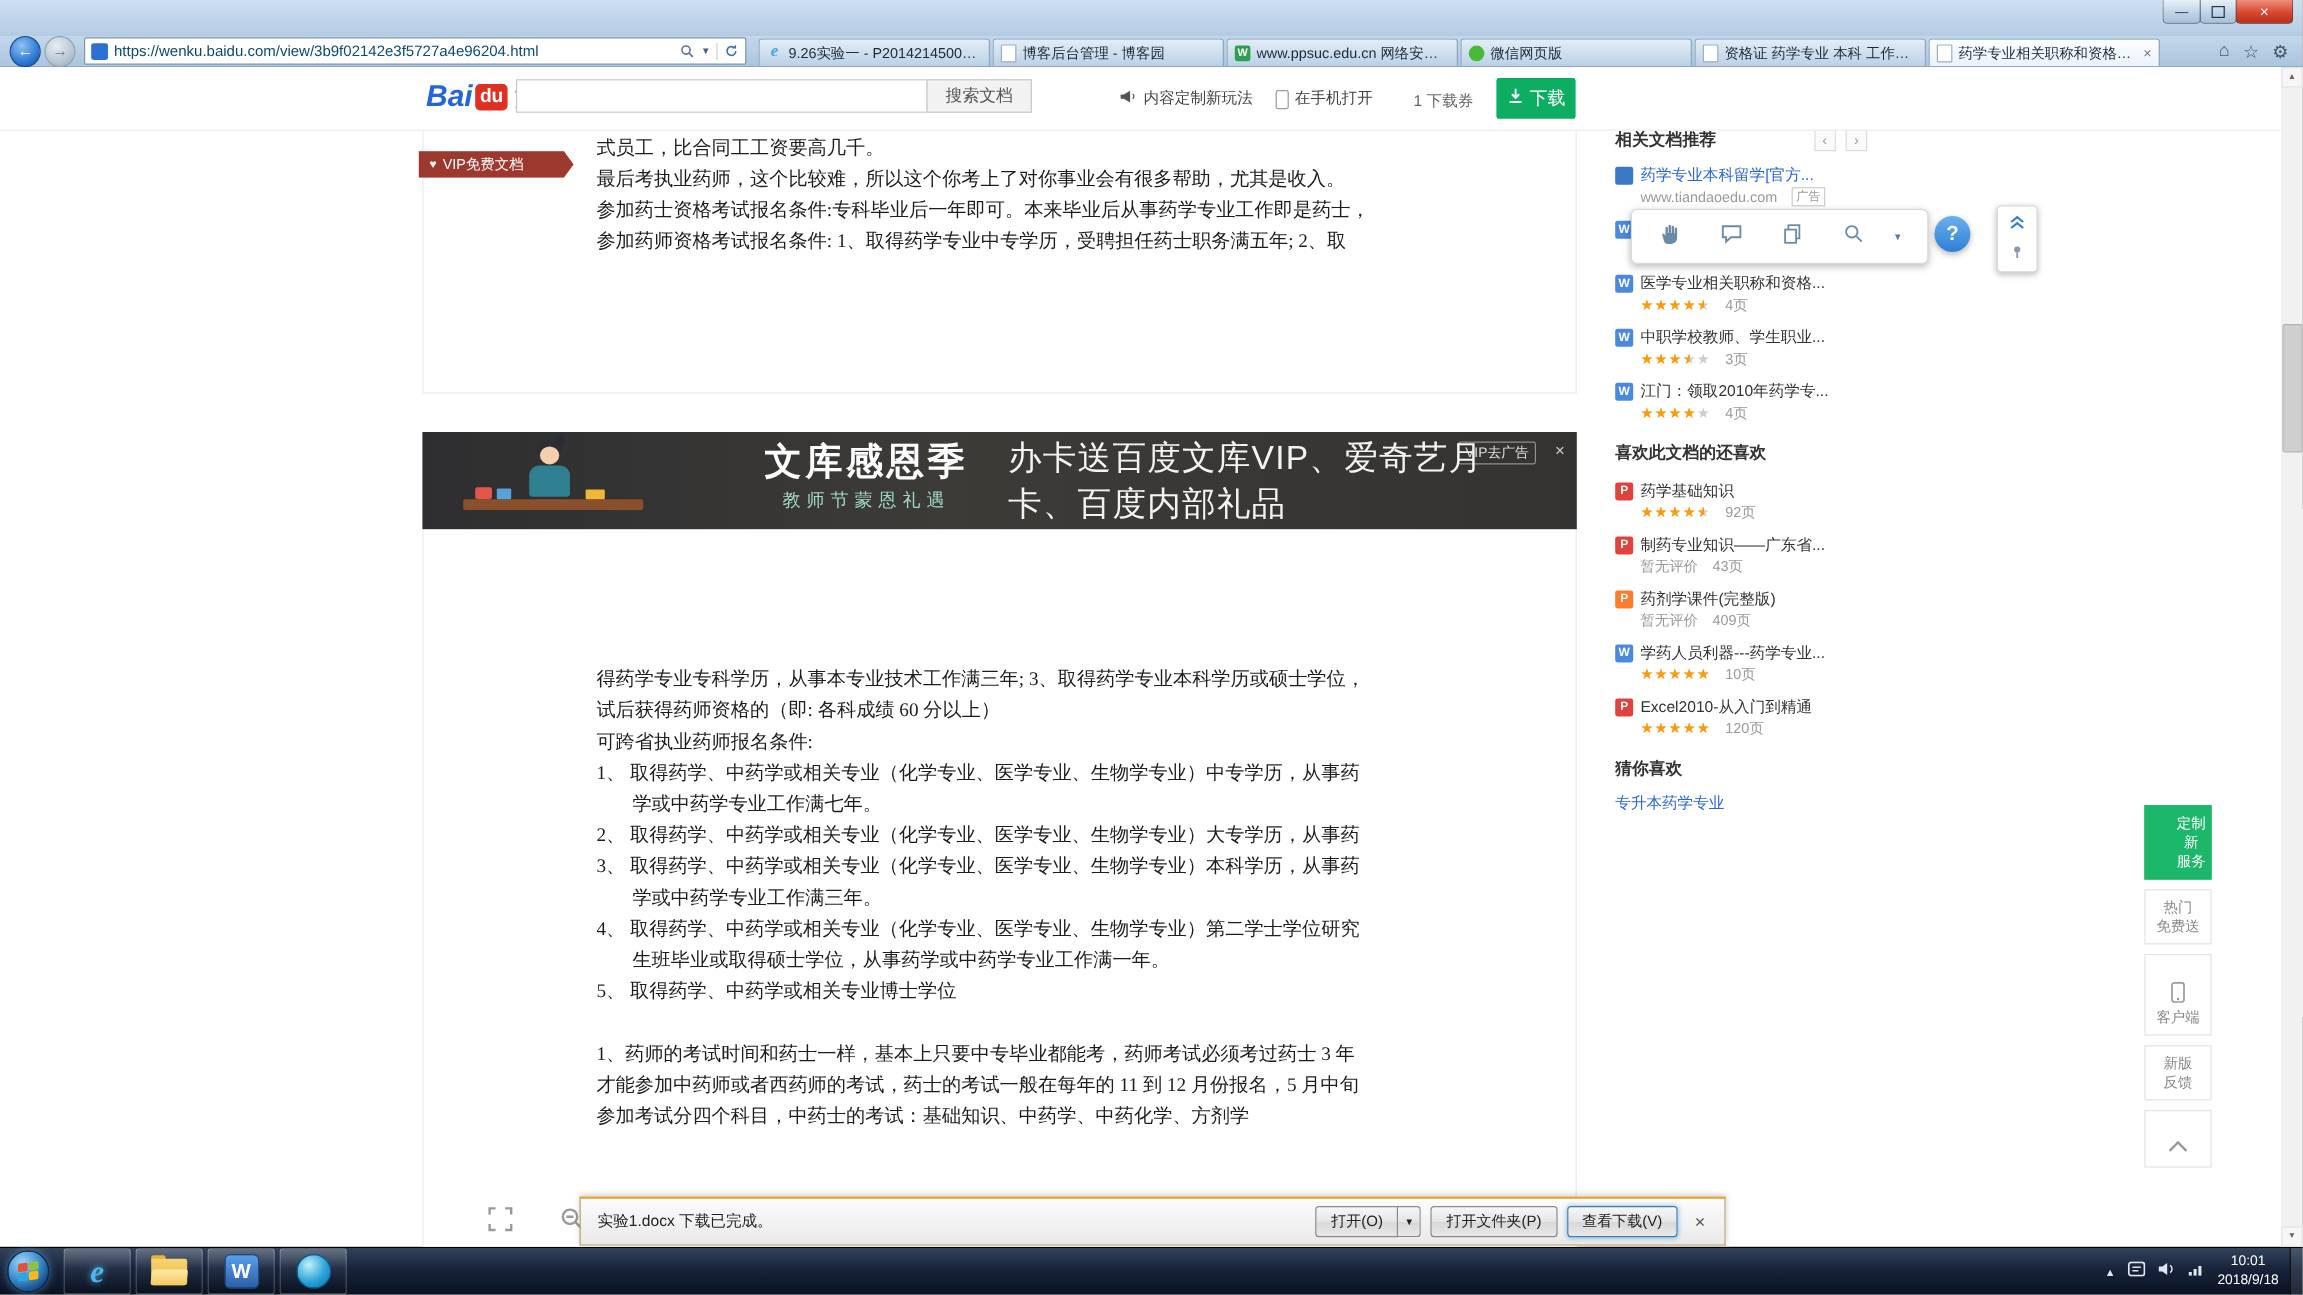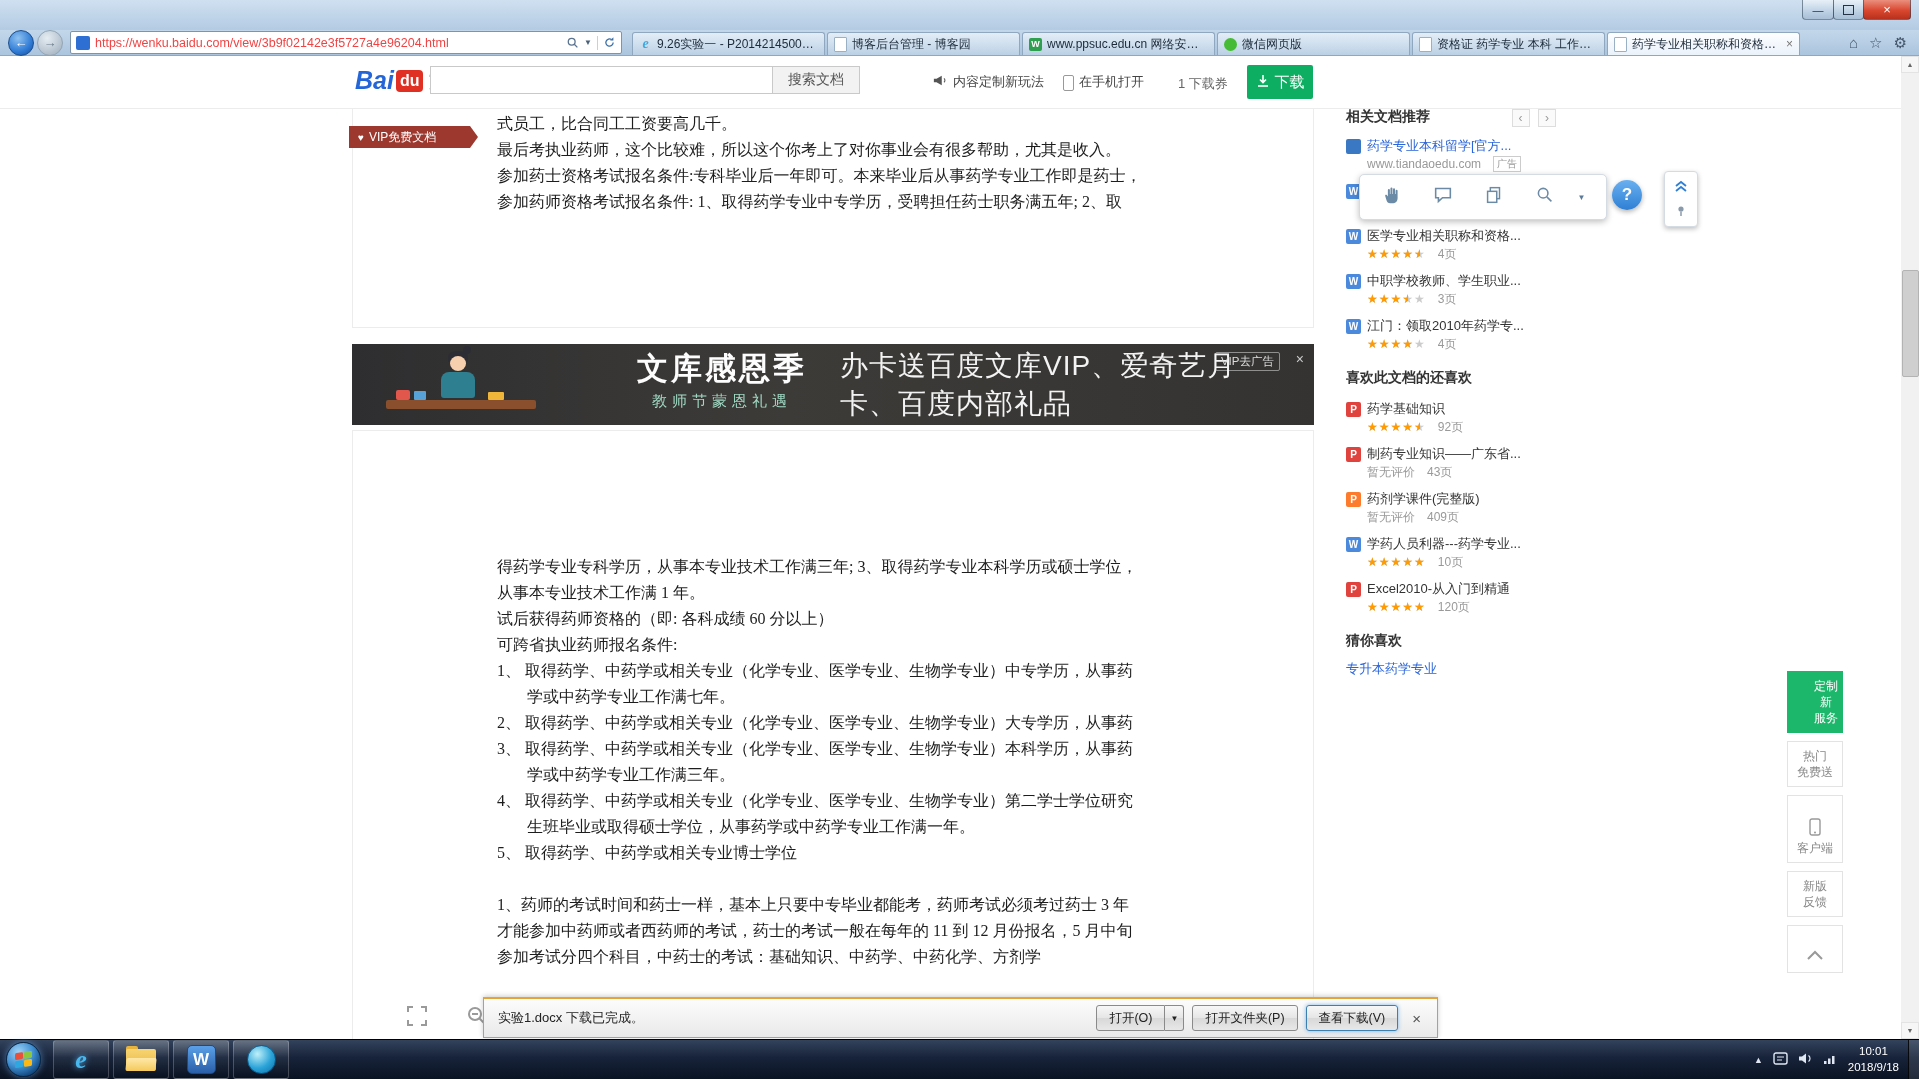--- a/index.html
+++ b/index.html
@@ -25,21 +25,21 @@
     display:flex;align-items:center;padding-left:8px;box-sizing:border-box;}
   .navbtn{width:24px;height:24px;border-radius:50%;display:flex;align-items:center;
     justify-content:center;font-size:13px;font-weight:bold;flex:none;margin-right:3px;}
   .navbtn.back{background:radial-gradient(circle at 38% 30%,#8fc2f0,#2f7bd6 60%,#17498f);
     color:#fff;border:1px solid #1c4f8f;}
   .navbtn.fwd{background:radial-gradient(circle at 38% 30%,#e6edf3,#b6c3cf 65%,#98a8b6);
     color:#6e7e8c;border:1px solid #93a5b5;}
   .urlbar{width:540px;height:21px;background:#fff;border:1px solid #7f94a8;border-radius:2px;
     display:flex;align-items:center;gap:5px;margin-left:4px;padding:0 5px;flex:none;}
   .favicon{width:14px;height:14px;background:#2d6fd2;border-radius:2px;flex:none;}
-  .url-text{font-size:12.5px;color:#ef4444;white-space:nowrap;overflow:hidden;flex:1;}
+  .url-text{font-size:12.5px;color:#0c4a6e;white-space:nowrap;overflow:hidden;flex:1;}
   .ucaret{font-size:8px;color:#49617a;}
   .usep{width:1px;height:14px;background:#c5d2de;}
   .uicon{flex:none;display:flex;}
 
   .tabstrip{display:flex;align-items:flex-end;height:100%;margin-left:10px;flex:1;min-width:0;}
   .tab{width:193px;height:23px;box-sizing:border-box;display:flex;align-items:center;gap:5px;
     padding:0 6px;margin-right:2px;border:1px solid #8fa7bf;border-bottom:none;
     border-radius:3px 3px 0 0;font-size:12px;color:#1c2a3a;
     background:linear-gradient(rgba(250,253,255,.6),rgba(205,222,238,.45));min-width:0;}
   .tab.active{background:linear-gradient(#fdfeff,#eaf2fa);}
@@ -85,21 +85,21 @@
   .doc-page{position:absolute;left:352px;width:962px;background:#fff;border:1px solid #ececec;box-sizing:border-box;}
   .page1{top:52px;height:220px;border-top:none;z-index:2;}
   .page2{top:374px;height:660px;border-bottom:none;z-index:2;}
   .dtext{font-family:"Liberation Serif",serif;font-size:16px;line-height:26px;color:#1d1d1d;}
   .p1{padding:3px 120px 0 144px;}
   .p2{padding:123px 120px 0 144px;}
   .dline{white-space:nowrap;overflow:hidden;}
   .dline.ind{padding-left:30px;}
 
   
-  .ad-banner{position:absolute;left:352px;top:288px;width:962px;height:81px;z-index:3;
+  .ad-banner{position:absolute;left:352px;top:304px;width:962px;height:81px;z-index:3;
     background:linear-gradient(90deg,#2e2e30,#3d3b38 45%,#343332);overflow:hidden;}
   .ad-illu{position:absolute;left:14px;top:0;width:210px;height:81px;}
   .ai-hair{position:absolute;left:82px;top:7px;width:20px;height:11px;border-radius:50% 50% 0 0;background:#2c2c34;}
   .ai-bun{position:absolute;left:97px;top:2px;width:8px;height:8px;border-radius:50%;background:#2c2c34;}
   .ai-head{position:absolute;left:84px;top:12px;width:16px;height:15px;border-radius:50%;background:#f6cfae;}
   .ai-body{position:absolute;left:75px;top:28px;width:34px;height:26px;border-radius:8px 8px 3px 3px;background:#2e7f8f;}
   .ai-desk{position:absolute;left:20px;top:56px;width:150px;height:9px;border-radius:2px;background:#8a4f2c;}
   .ai-b1{position:absolute;left:30px;top:46px;width:14px;height:10px;background:#e2574c;border-radius:2px;}
   .ai-b2{position:absolute;left:122px;top:48px;width:16px;height:8px;background:#f0b63a;border-radius:1px;}
   .ai-b3{position:absolute;left:48px;top:47px;width:12px;height:9px;background:#57a3d9;border-radius:1px;}
@@ -356,21 +356,20 @@
         <div class="ad-sub">教师节蒙恩礼遇</div>
       </div>
       <div class="ad-offer">办卡送百度文库VIP、爱奇艺月卡、百度内部礼品</div>
       <div class="ad-noad">VIP去广告</div>
       <div class="ad-close">×</div>
     </div>
 
     <div class="doc-page page2">
       <div class="dtext p2">
           <div class="dline">得药学专业专科学历，从事本专业技术工作满三年; 3、取得药学专业本科学历或硕士学位，</div>
-          <div class="dline">从事本专业技术工作满 1 年。</div>
           <div class="dline">试后获得药师资格的（即: 各科成绩 60 分以上）</div>
           <div class="dline">可跨省执业药师报名条件:</div>
           <div class="dline">1、 取得药学、中药学或相关专业（化学专业、医学专业、生物学专业）中专学历，从事药</div>
           <div class="dline ind">学或中药学专业工作满七年。</div>
           <div class="dline">2、 取得药学、中药学或相关专业（化学专业、医学专业、生物学专业）大专学历，从事药</div>
           <div class="dline">3、 取得药学、中药学或相关专业（化学专业、医学专业、生物学专业）本科学历，从事药</div>
           <div class="dline ind">学或中药学专业工作满三年。</div>
           <div class="dline">4、 取得药学、中药学或相关专业（化学专业、医学专业、生物学专业）第二学士学位研究</div>
           <div class="dline ind">生班毕业或取得硕士学位，从事药学或中药学专业工作满一年。</div>
           <div class="dline">5、 取得药学、中药学或相关专业博士学位</div>

